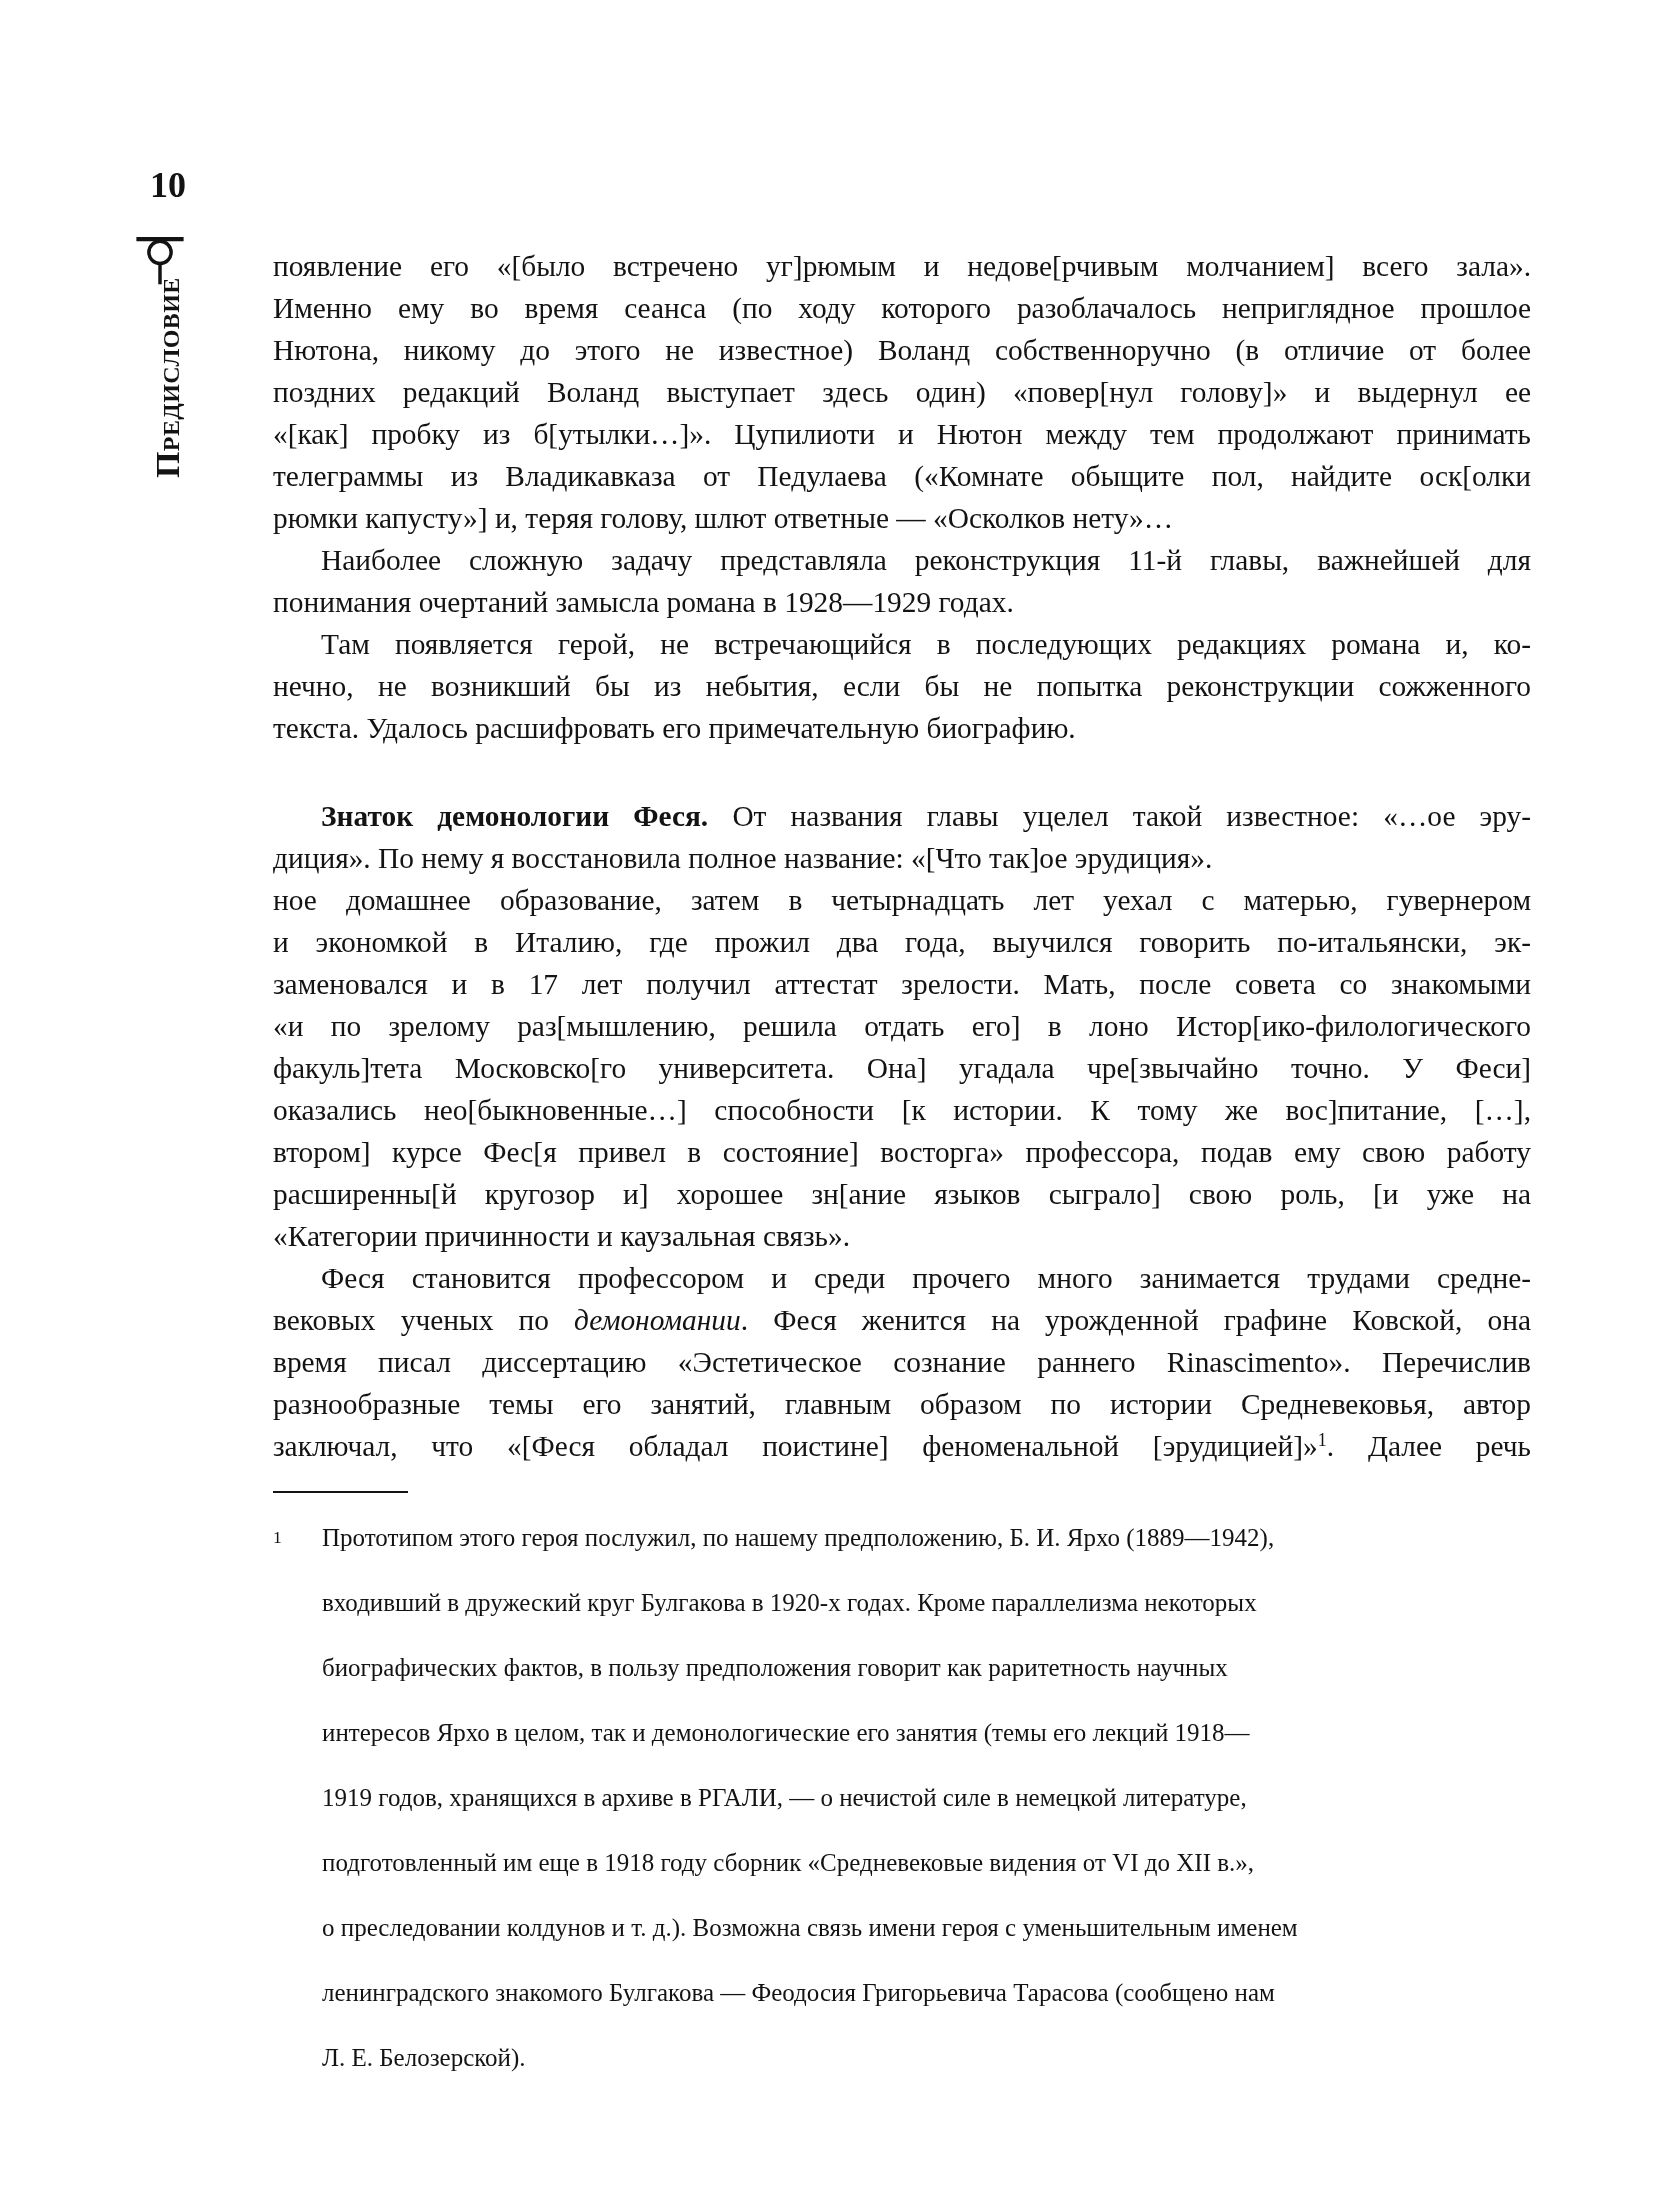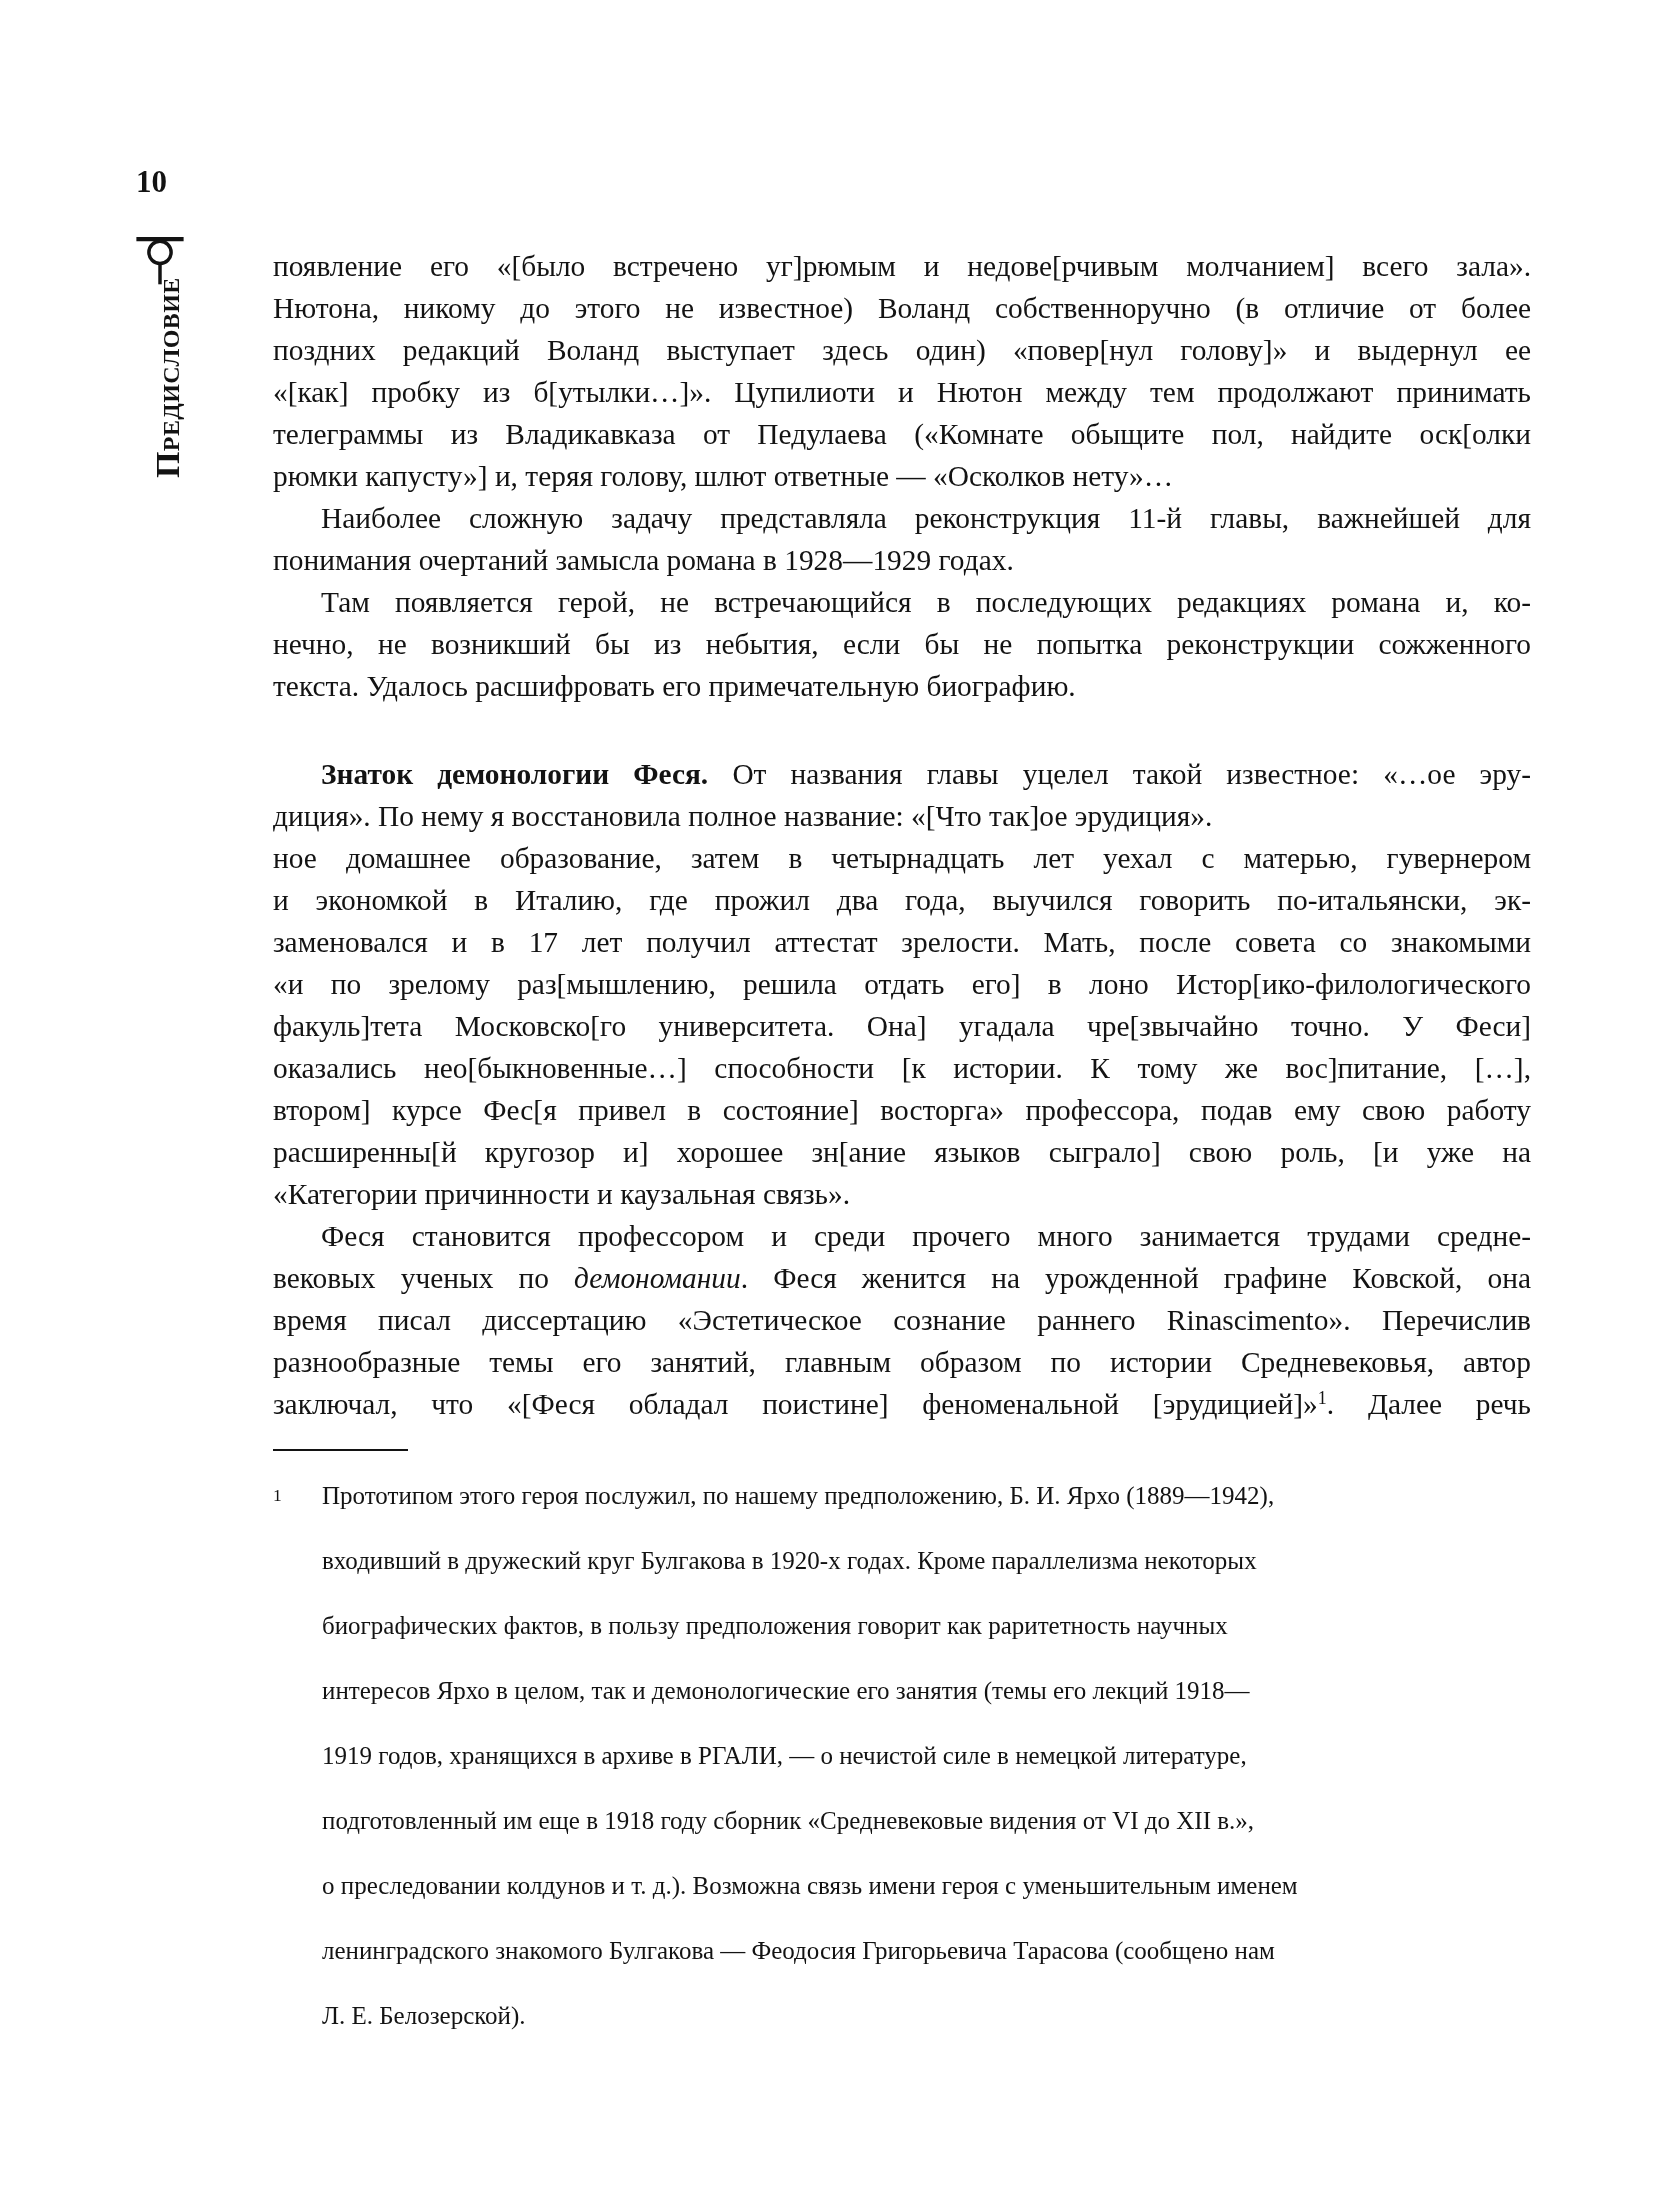--- a/index.html
+++ b/index.html
@@ -3,21 +3,21 @@
 <meta charset="utf-8">
 <style>
   html,body{margin:0;padding:0;}
   body{
     width:1673px;height:2194px;position:relative;
     background:#ffffff;color:#131313;
     font-family:"Liberation Serif","DejaVu Serif",serif;
   }
   .pagenum{
     position:absolute;left:136px;top:164px;width:50px;
-    text-align:left;font-size:31px;font-weight:bold;
+    text-align:right;font-size:36px;font-weight:bold;
   }
   .ornament{position:absolute;left:135px;top:234px;width:50px;height:52px;}
   .side-title-box{position:absolute;left:143px;top:306px;width:45px;height:172px;}
   .side-title{
     position:absolute;left:4.2px;top:172px;transform-origin:top left;
     transform:rotate(-90deg);white-space:nowrap;
     font-size:34px;line-height:41px;font-weight:700;
     font-variant:small-caps;letter-spacing:0.4px;
   }
   .main{
@@ -54,20 +54,21 @@
 </div>
 
 <div class="side-title-box">
   <div class="side-title">Предисловие</div>
 </div>
 
 <div class="main">
   <div id="paras">
       <div class="para">
         <div class="line jl"><span>появление его «[было встречено уг]рюмым и недове[рчивым молчанием] всего зала».</span></div>
+        <div class="line jl"><span>Именно ему во время сеанса (по ходу которого разоблачалось неприглядное прошлое</span></div>
         <div class="line jl"><span>Нютона, никому до этого не известное) Воланд собственноручно (в отличие от более</span></div>
         <div class="line jl"><span>поздних редакций Воланд выступает здесь один) «повер[нул голову]» и выдернул ее</span></div>
         <div class="line jl"><span>«[как] пробку из б[утылки…]». Цупилиоти и Нютон между тем продолжают принимать</span></div>
         <div class="line jl"><span>телеграммы из Владикавказа от Педулаева («Комнате обыщите пол, найдите оск[олки</span></div>
         <div class="line"><span>рюмки капусту»] и, теряя голову, шлют ответные — «Осколков нету»…</span></div>
       </div>
       <div class="para">
         <div class="line jl ind"><span>Наиболее сложную задачу представляла реконструкция 11-й главы, важнейшей для</span></div>
         <div class="line"><span>понимания очертаний замысла романа в 1928—1929 годах.</span></div>
       </div>

